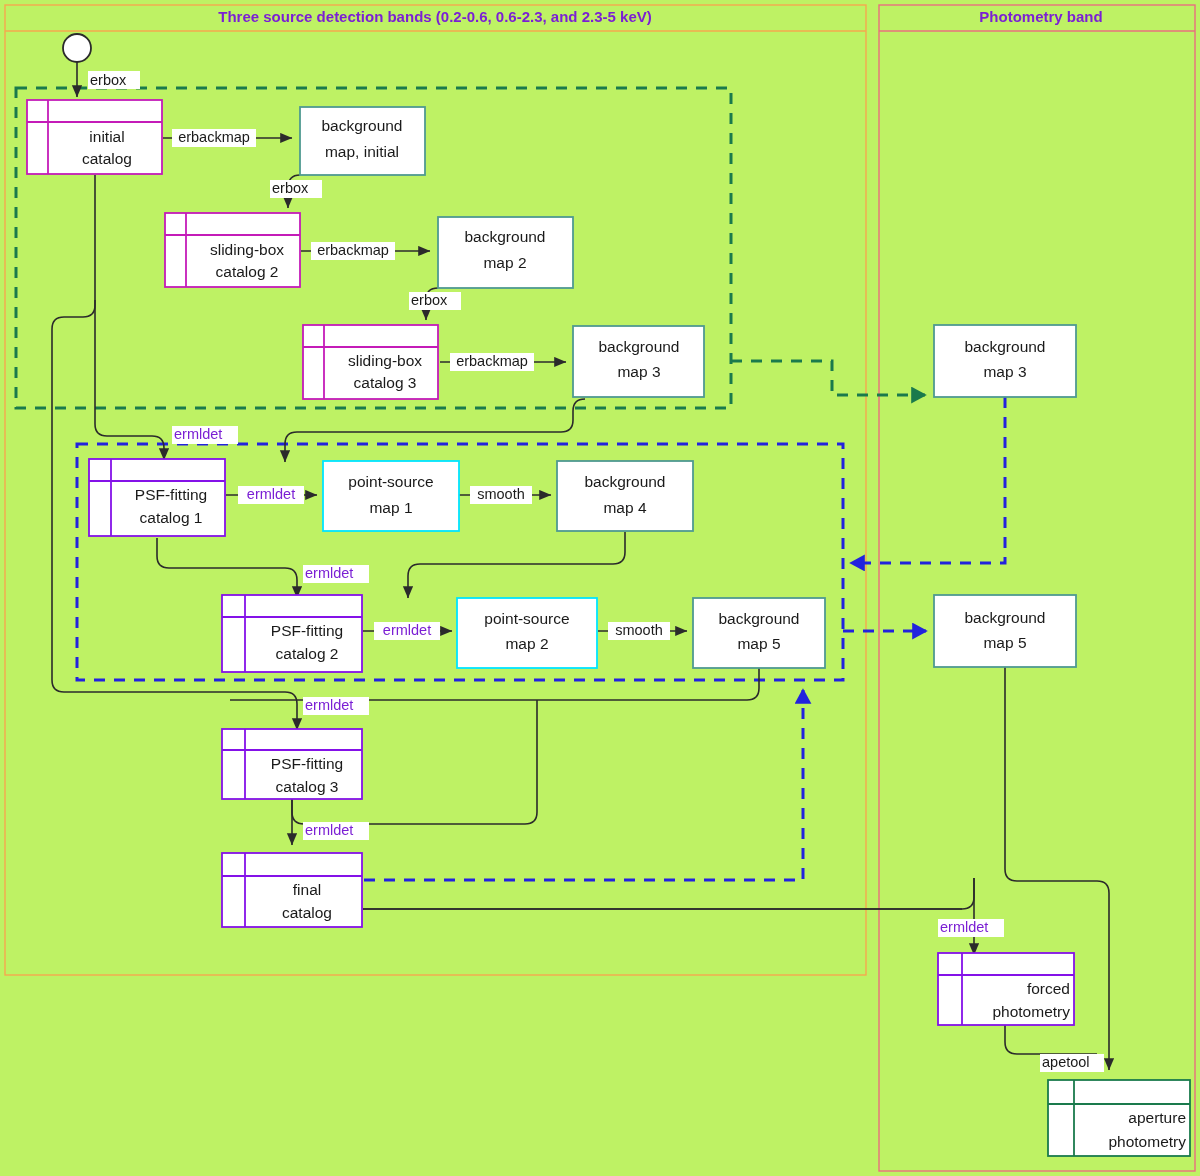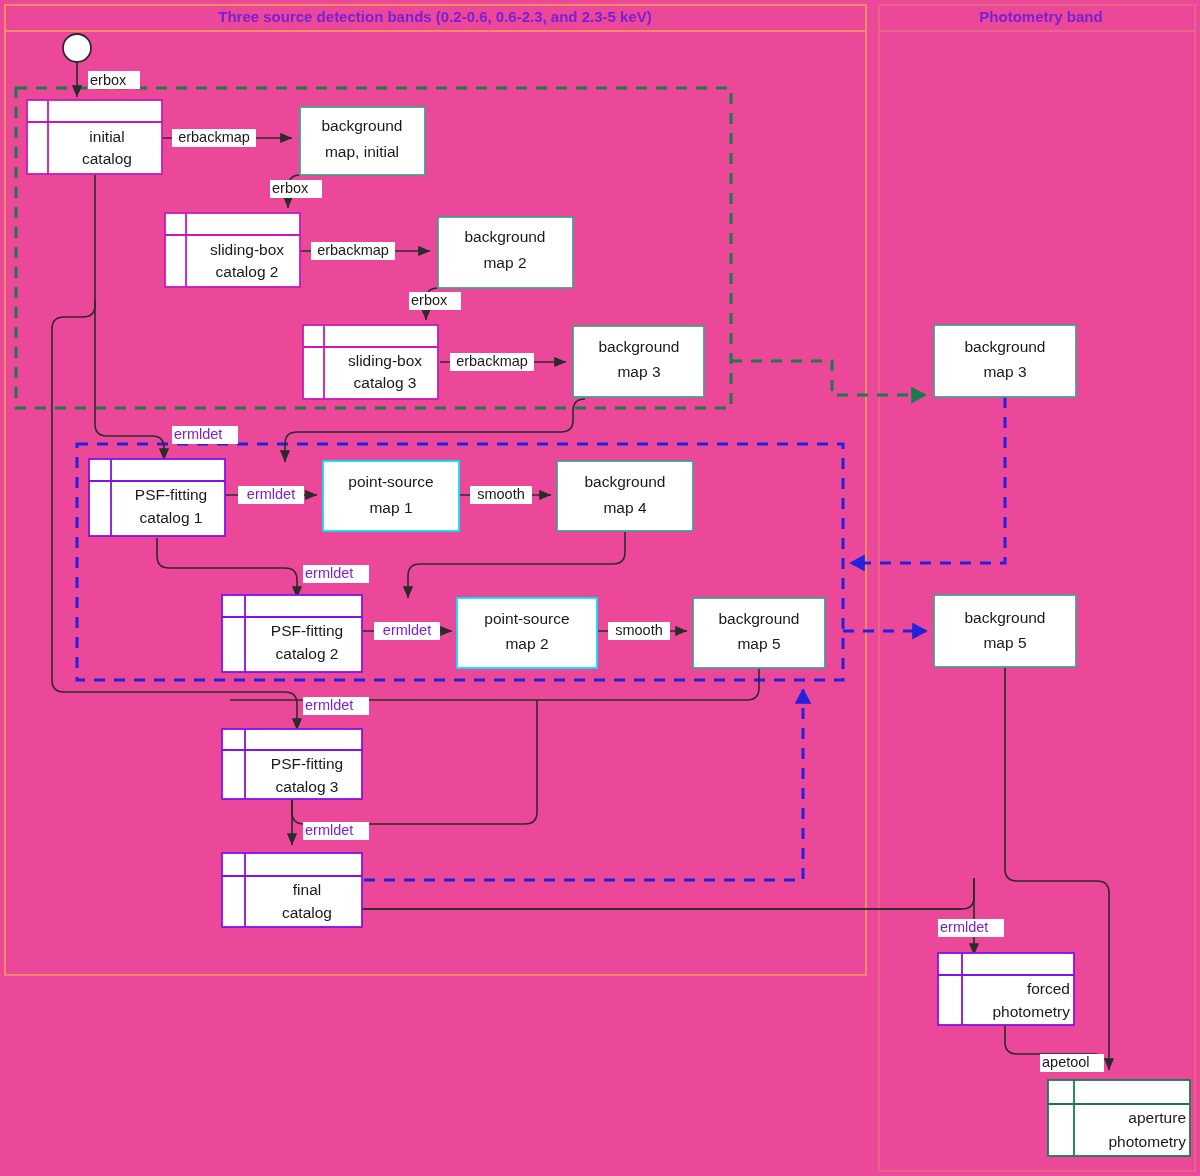--- a/index.html
+++ b/index.html
@@ -8,21 +8,21 @@
     padding: 0;
     background: #ffffff;
   }
   body {
     font-family: "Liberation Sans", sans-serif;
   }
   #diagram-root {
     position: relative;
     width: 1200px;
     height: 1176px;
-    background: #ec4899;
+    background: #bef264;
     overflow: hidden;
   }
   svg.canvas {
     position: absolute;
     top: 0;
     left: 0;
     width: 1200px;
     height: 1176px;
   }
   text {

